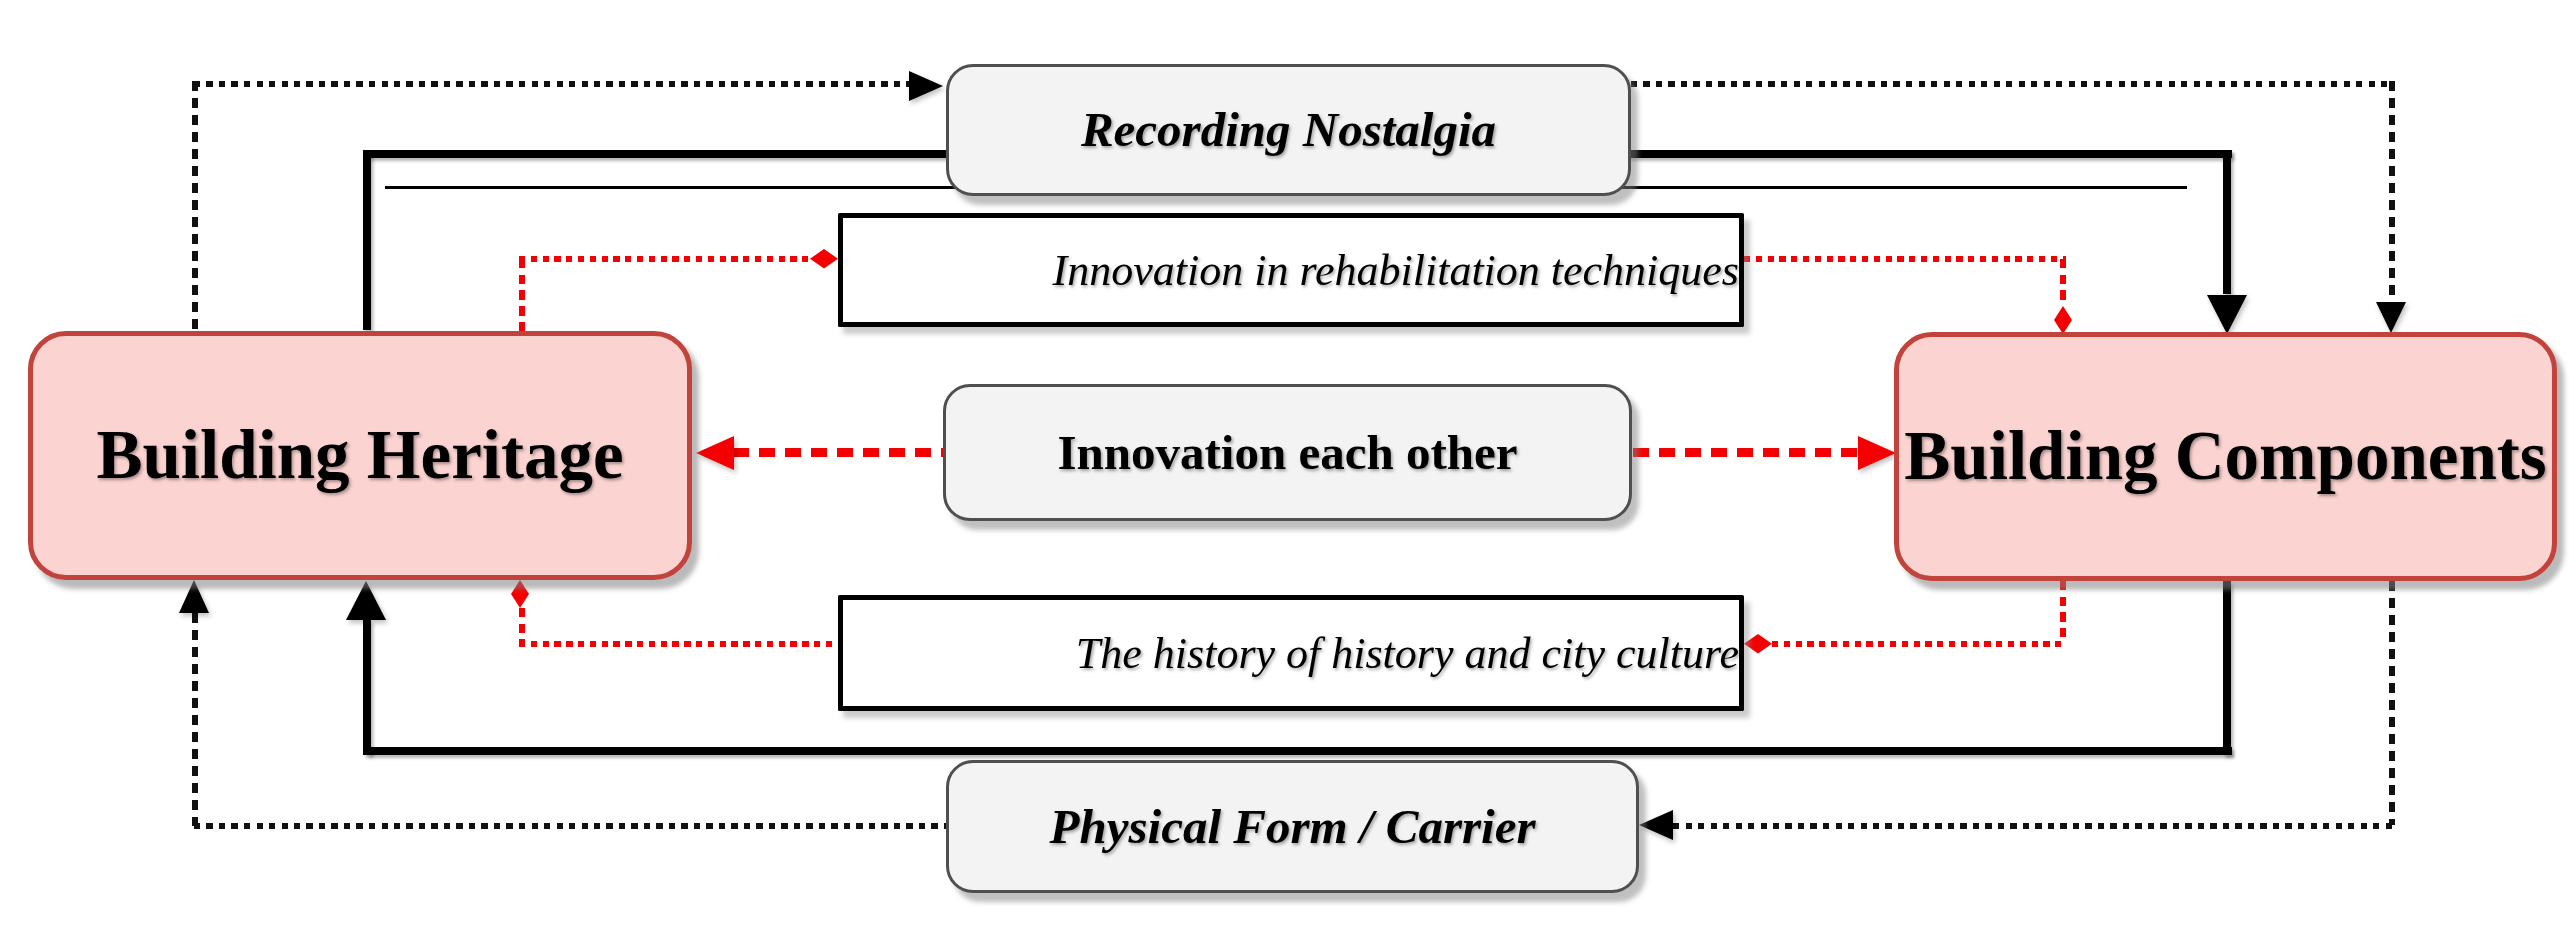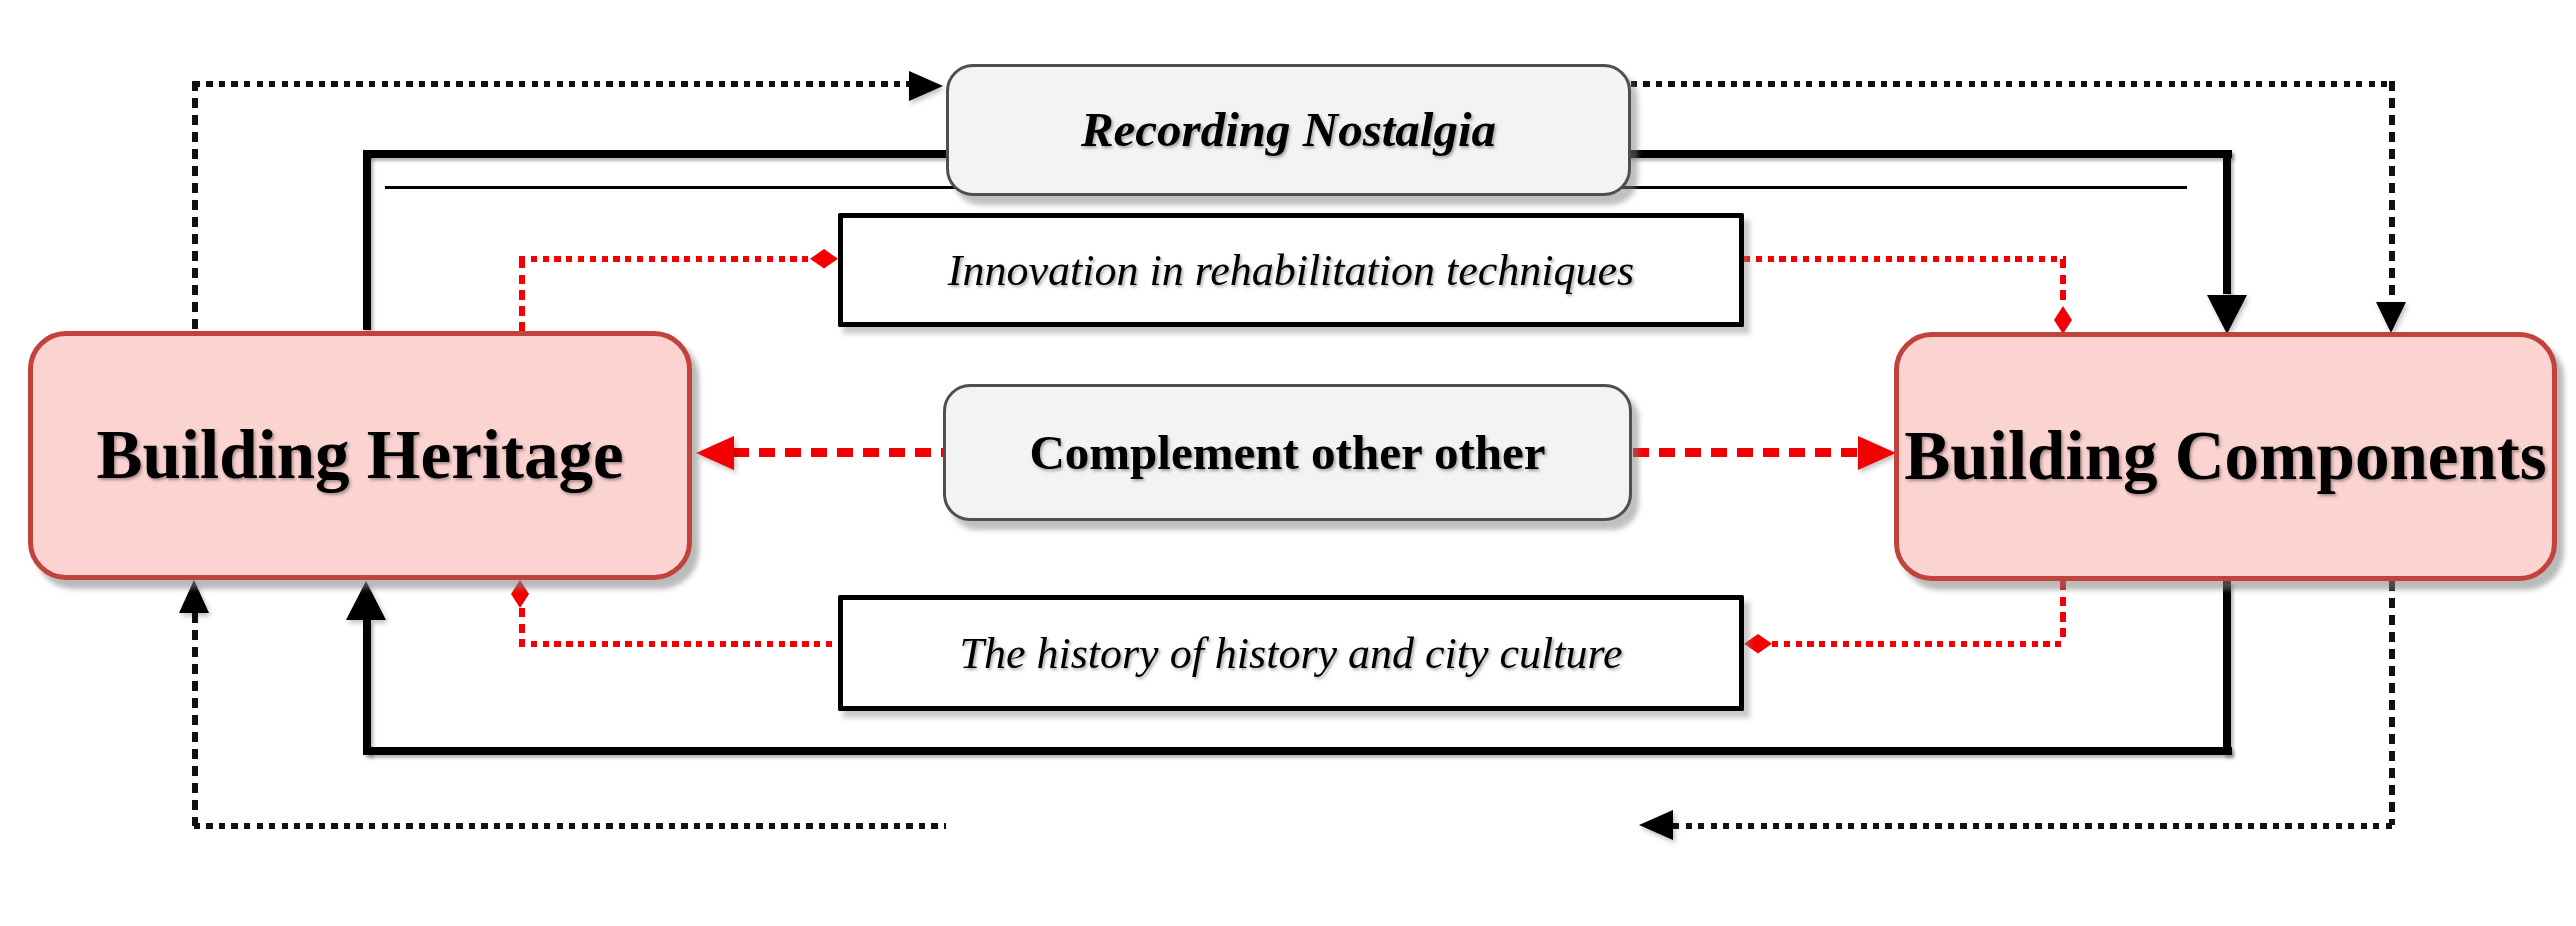--- a/index.html
+++ b/index.html
@@ -25,21 +25,21 @@
   }
   .graybox{
     background:var(--relation-fill); border:3.9px solid var(--relation-border);
     border-radius:27px; box-shadow:7px 8.6px 5.5px rgba(130,130,130,0.5);
     font-weight:bold; font-size:49px;
   }
   .graybox.it{font-style:italic;}
   .whitebox{
     background:var(--white-fill); border:5.5px solid #000; border-radius:1.6px;
     box-shadow:5.5px 7px 5.5px rgba(140,140,140,0.45);
-    font-style:italic; font-size:44px; font-weight:normal;
+    font-style:italic; font-size:44px; font-weight:normal;justify-content:flex-end;
   }
   
   .ln{position:absolute; z-index:2;}
   .bdot-h{height:5.5px; background:repeating-linear-gradient(90deg,var(--line-black) 0 6.3px,transparent 6.3px 12.5px);}
   .bdot-v{width:5.5px;  background:repeating-linear-gradient(180deg,var(--line-black) 0 10.2px,transparent 10.2px 17px);}
   .rdot-h{height:5.5px; background:repeating-linear-gradient(90deg,var(--arrow-red) 0 6.3px,transparent 6.3px 11.8px);}
   .rdot-v{width:5.5px;  background:repeating-linear-gradient(180deg,var(--arrow-red) 0 9.4px,transparent 9.4px 15.7px);}
   .solid-h{height:7.8px; background:#000; box-shadow:2.4px 3.1px 3.1px rgba(0,0,0,0.28);}
   .solid-v{width:7.8px;  background:#000; box-shadow:2.4px 3.1px 3.1px rgba(0,0,0,0.28);}
   .thin-h{height:3.1px; background:#000;}
@@ -122,22 +122,25 @@
 
   <div class="node graybox it" style="left:946px;top:19.6px;width:685px;height:132px;margin-top:44px;">
     <span>Recording Nostalgia</span>
   </div>
 
   <div class="node whitebox" style="left:838px;top:213px;width:906px;height:114px;">
     <span>Innovation in rehabilitation techniques</span>
   </div>
 
   <div class="node graybox" style="left:943px;top:384px;width:689px;height:137px;">
-    <span>Complement other other</span>
+    <span>Innovation each other</span>
   </div>
 
   <div class="node whitebox" style="left:838px;top:595px;width:906px;height:116px;">
     <span>The history of history and city culture</span>
   </div>
 
+  <div class="node graybox it" style="left:946px;top:760px;width:693px;height:133px;">
+    <span>Physical Form / Carrier</span>
+  </div>
 
 </div>
 
 
 </body></html>

